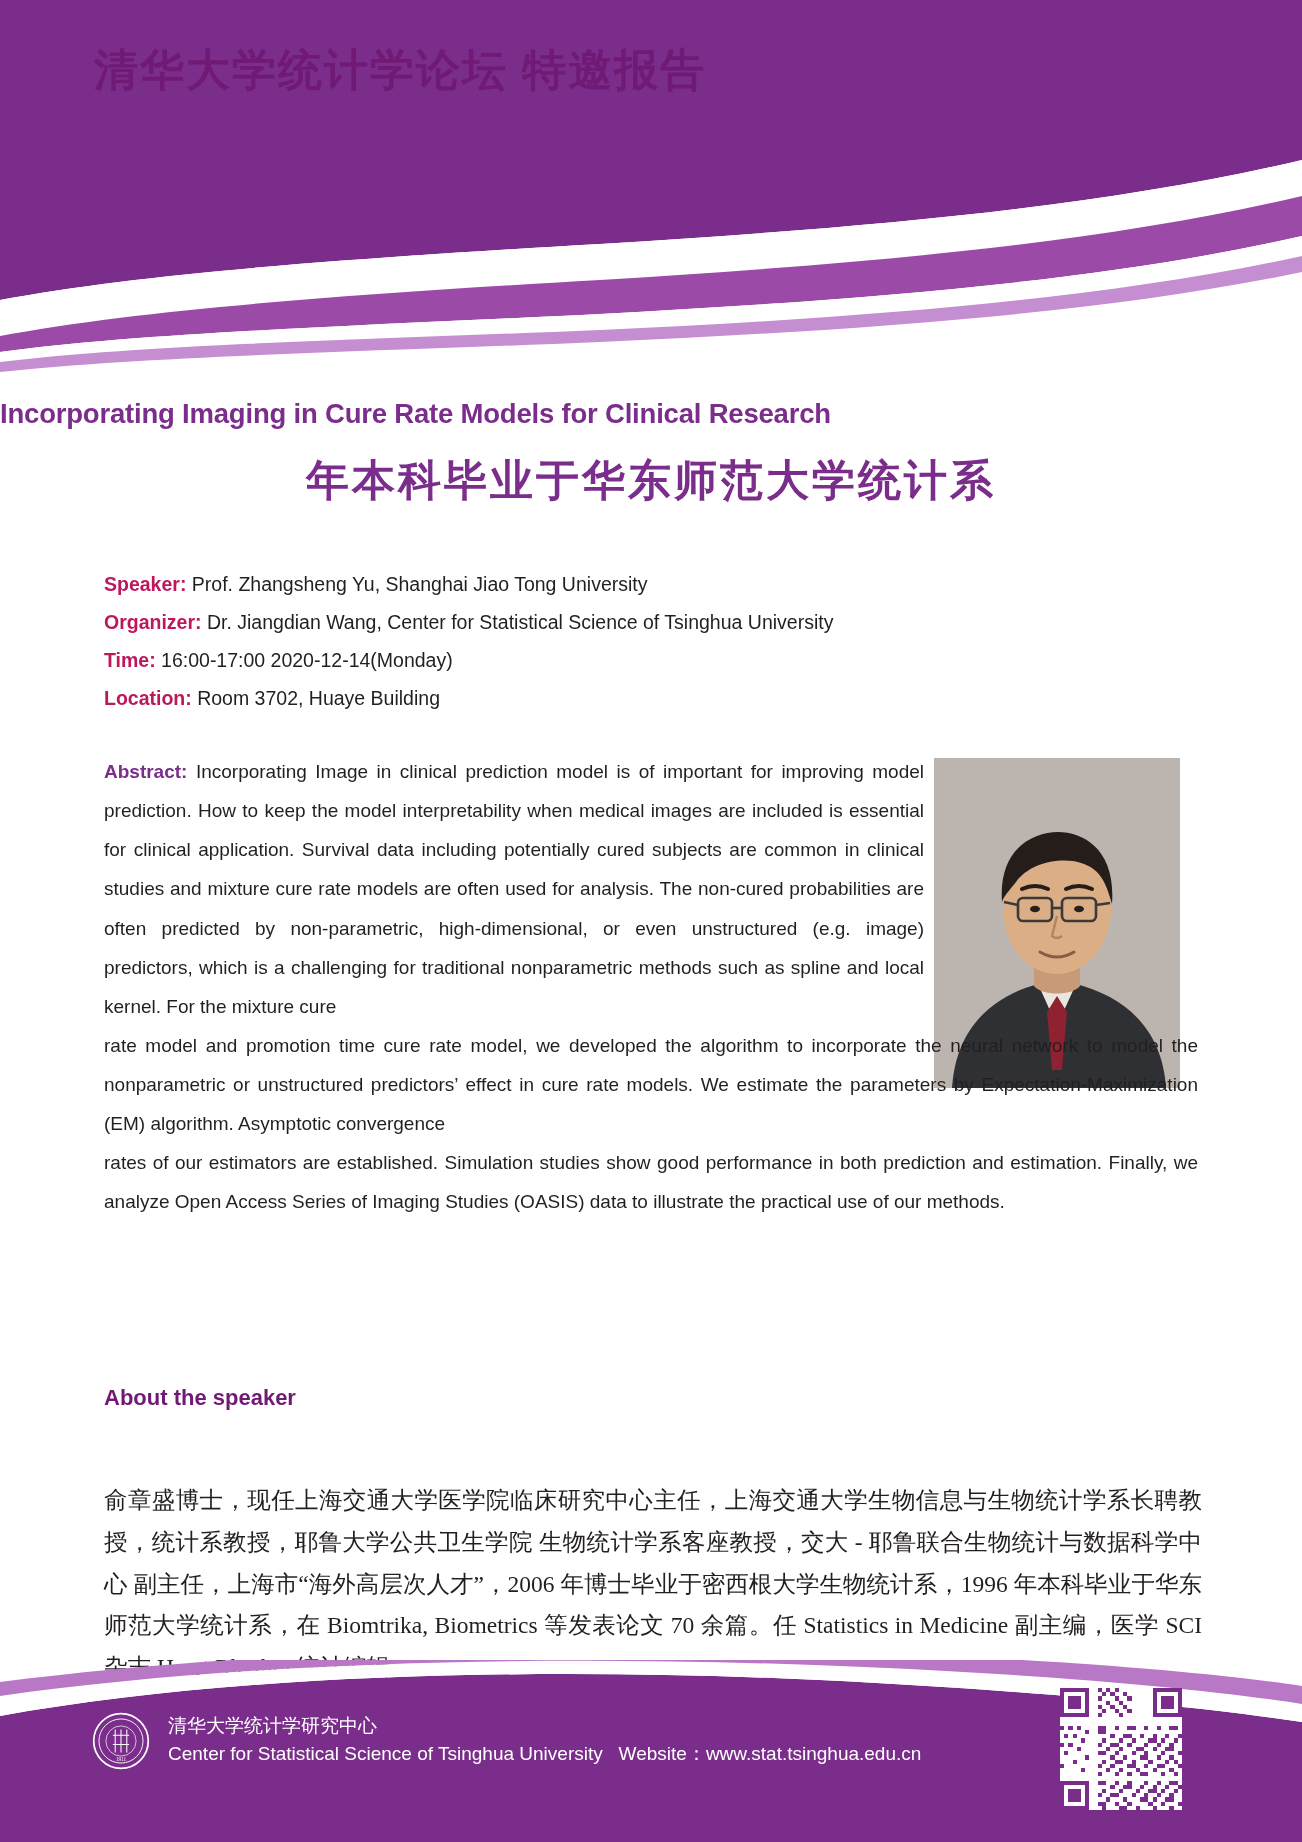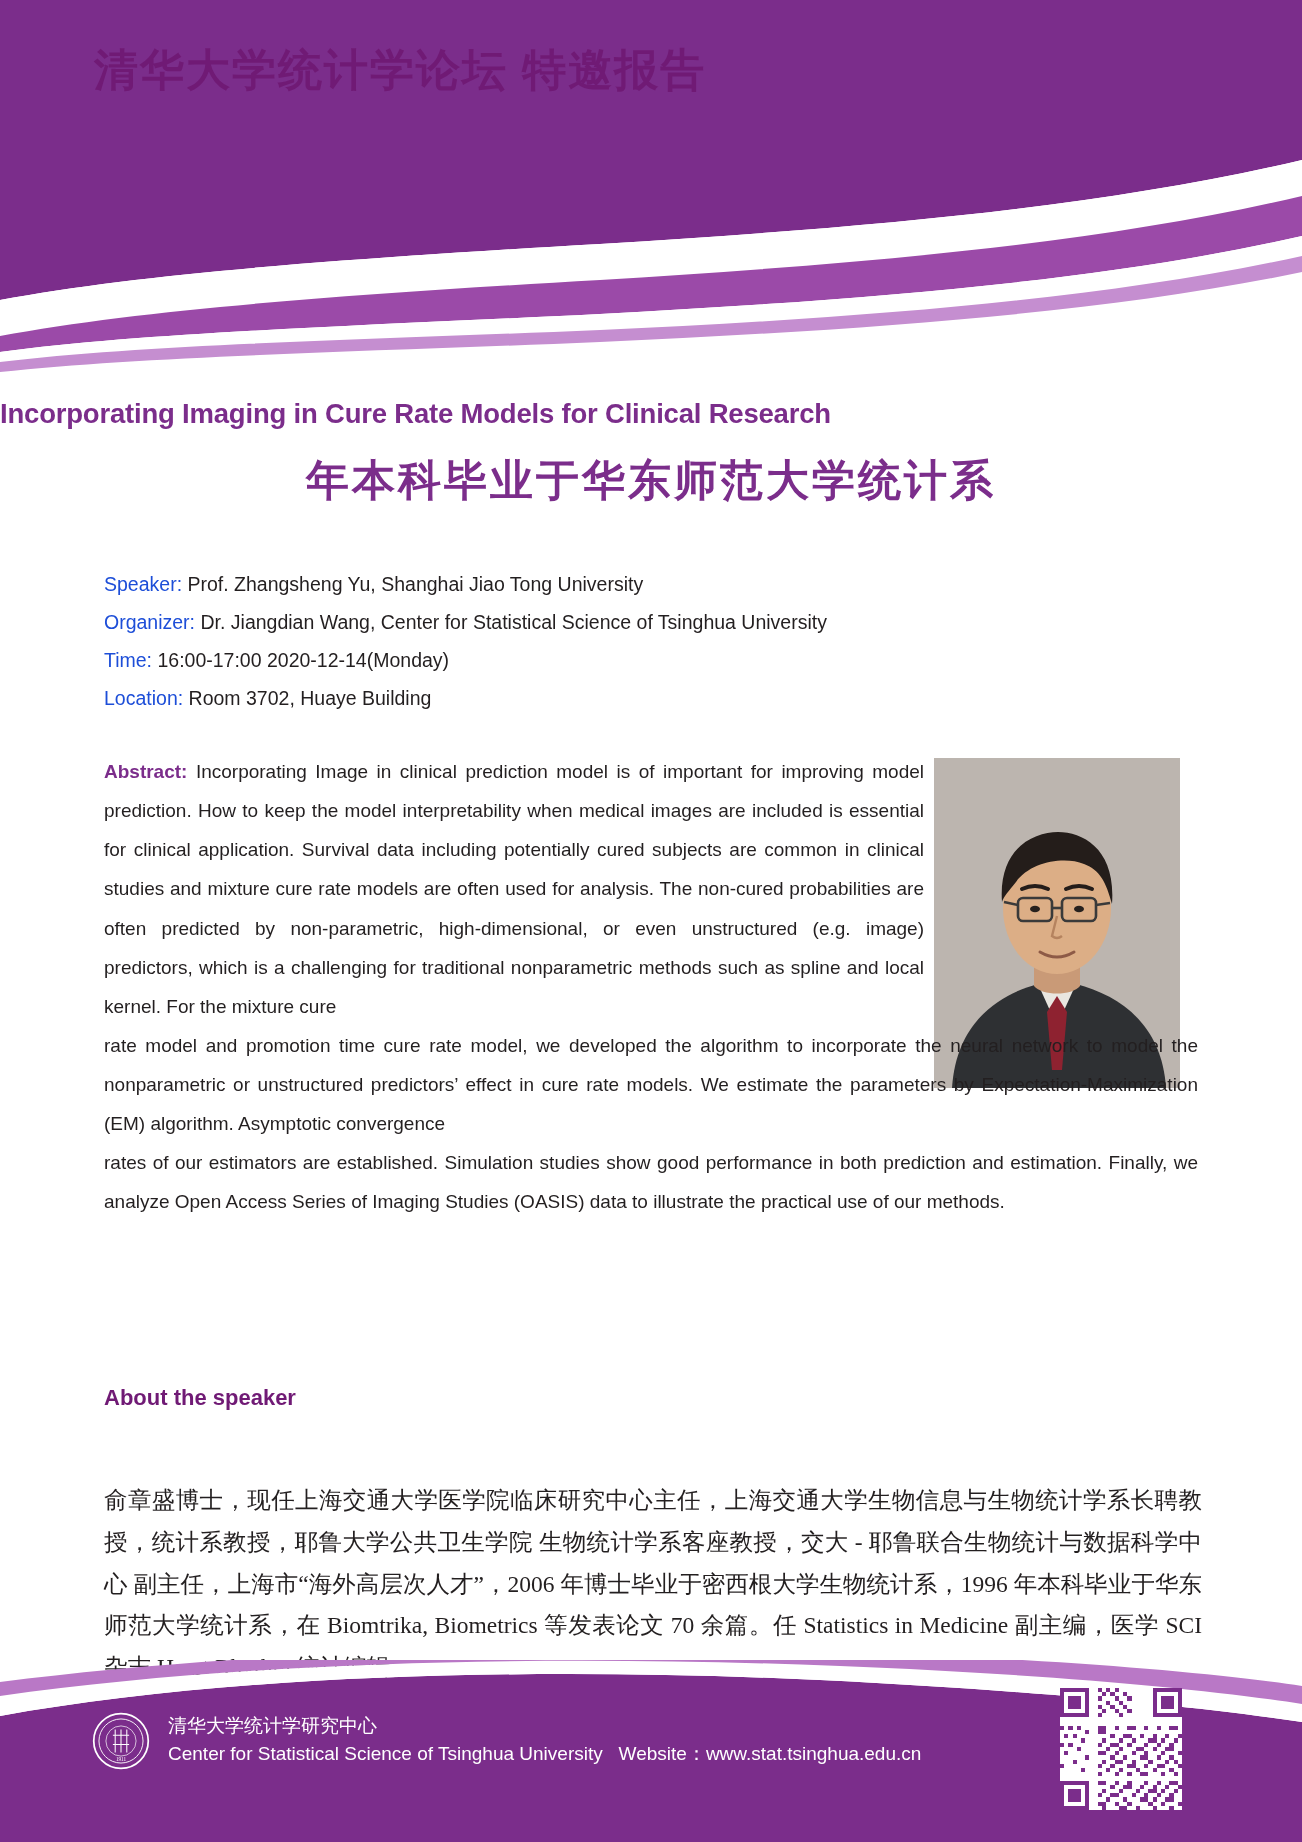--- a/index.html
+++ b/index.html
@@ -78,22 +78,22 @@
     position: absolute;
     left: 104px;
     top: 565px;
     width: 1100px;
     color: #231f20;
     font-size: 19.5px;
     line-height: 1.95;
   }
   .info-row { white-space: nowrap; }
   .info-label {
-    color: #1d4ed8;
-    font-weight: 400;
+    color: #be185d;
+    font-weight: 700;
   }
   .info-value { color: #231f20; }
 
   
   .portrait {
     position: absolute;
     left: 934px;
     top: 758px;
     width: 246px;
     height: 330px;

